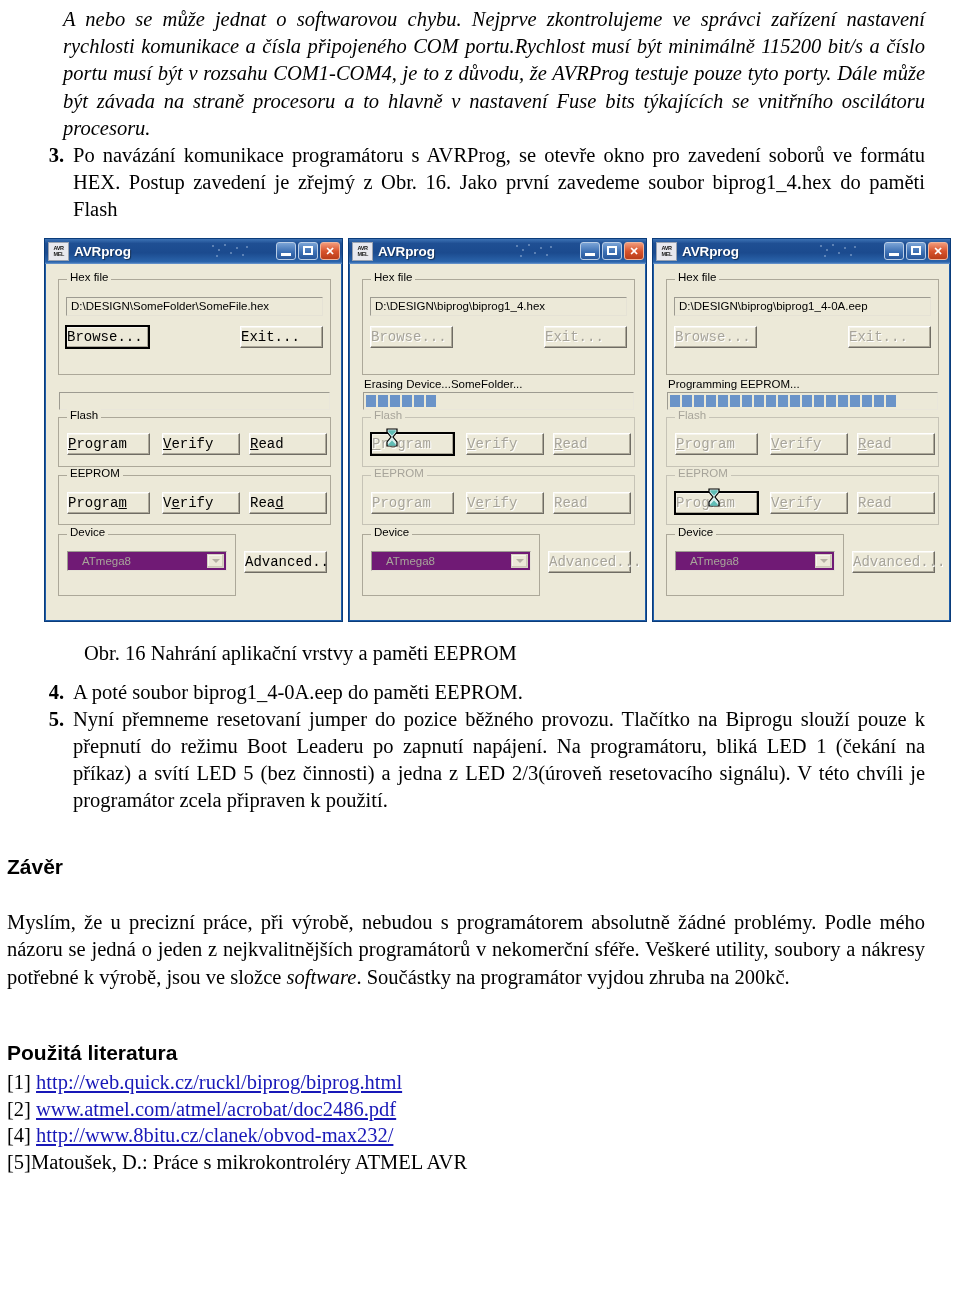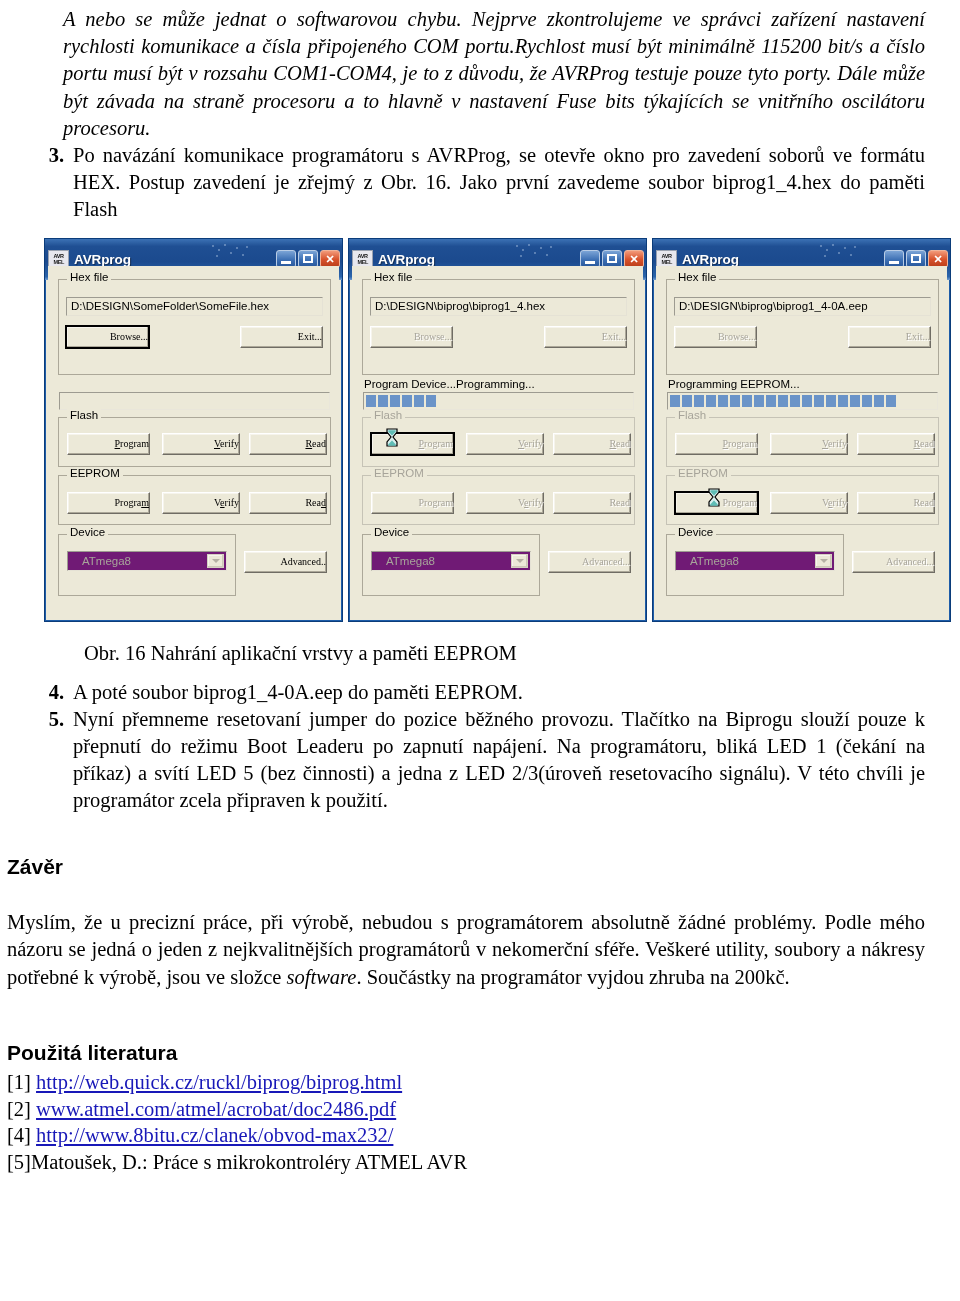--- a/index.html
+++ b/index.html
@@ -75,21 +75,21 @@
     width: 299px;
     height: 384px;
     background: #ece9d8;
     border: 1px solid #0b3c7a;
     box-sizing: border-box;
     position: relative;
     font-family: "Liberation Sans", "DejaVu Sans", sans-serif;
     box-shadow: 0 0 0 1px #1d5ca8 inset;
   }
   .titlebar {
-    height: 41px;
+    height: 25px;
     background: linear-gradient(180deg,#3c72b5 0%,#1f4f93 18%,#1b4a8e 55%,#2a64ab 92%,#6f9bd0 100%);
     display: flex;
     align-items: center;
     padding: 0 2px 0 3px;
     box-sizing: border-box;
     position: relative;
     overflow: hidden;
   }
   .title-icon {
     width: 19px;
@@ -212,27 +212,27 @@
 
   .btn {
     position: absolute;
     background: #ece9d8;
     border: 1px solid #aca899;
     border-top-color: #ffffff;
     border-left-color: #ffffff;
     border-right-color: #6f6c64;
     border-bottom-color: #6f6c64;
     box-shadow: inset -1px -1px 0 #aca899, inset 1px 1px 0 #f6f4ec;
-    font-size: 10px;
+    font-size: 14px;
     color: #000;
     box-sizing: border-box;
     display: flex;
     align-items: center;
-    justify-content: flex-end;
-    font-family: Liberation Serif, serif;
+    justify-content: flex-start;
+    font-family: Liberation Mono, monospace;
     white-space: nowrap;
   }
   .btn.disabled { color: #a7a49a; text-shadow: 1px 1px 0 #ffffff; }
   .btn.focused { outline: 2px solid #000; outline-offset: -1px; }
   .btn u { text-decoration: underline; }
 
   
   .status-label {
     position: absolute;
     font-size: 11.5px;
@@ -469,21 +469,21 @@
           <span class="legend">Hex file</span>
         </div>
         <div class="field" style="left:18px;top:31px;width:257px;height:19px;">D:\DESIGN\biprog\biprog1_4.hex</div>
         <div class="btn disabled" style="left:18px;top:60px;width:83px;height:22px;">
           <span>Browse...</span>
         </div>
         <div class="btn disabled" style="left:192px;top:60px;width:83px;height:22px;">
           <span>Exit...</span>
         </div>
 
-        <div class="status-label" style="left:12px;top:112px;">Program Device...Programming...</div>
+        <div class="status-label" style="left:12px;top:112px;">Erasing Device...SomeFolder...</div>
         <div class="progress" style="left:11px;top:126px;width:271px;height:18px;">
             <div class="chunk"></div>
             <div class="chunk"></div>
             <div class="chunk"></div>
             <div class="chunk"></div>
             <div class="chunk"></div>
             <div class="chunk"></div>
           </div>
 
         <div class="grp dim" style="left:10px;top:151px;width:273px;height:50px;">

